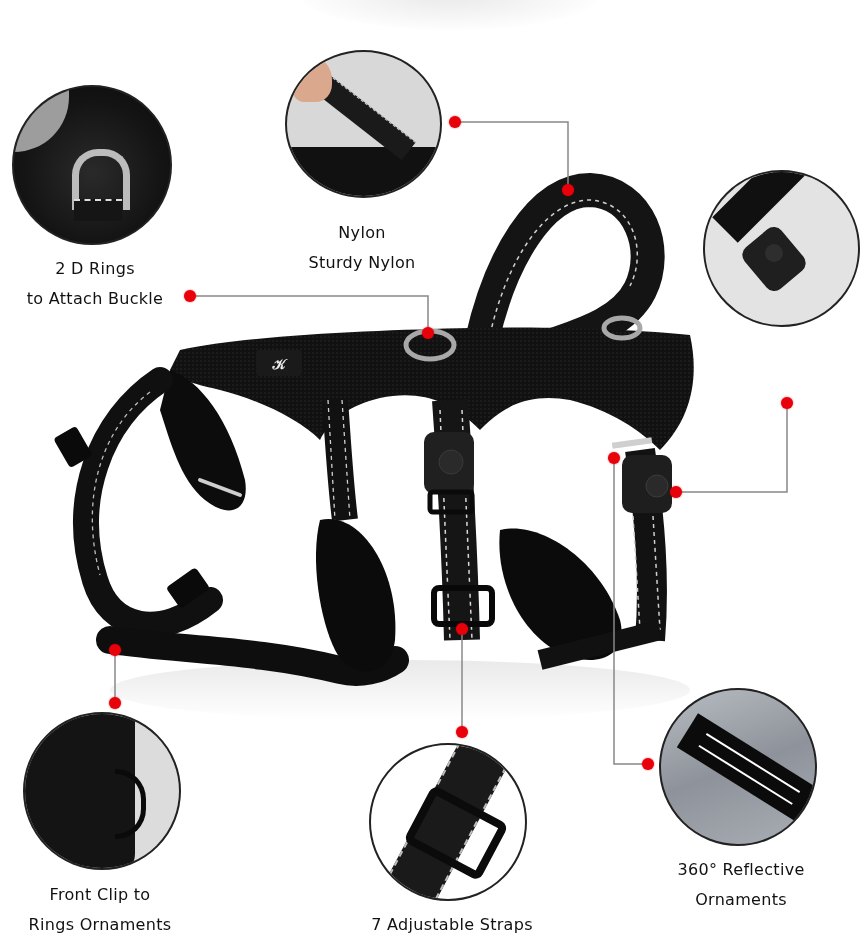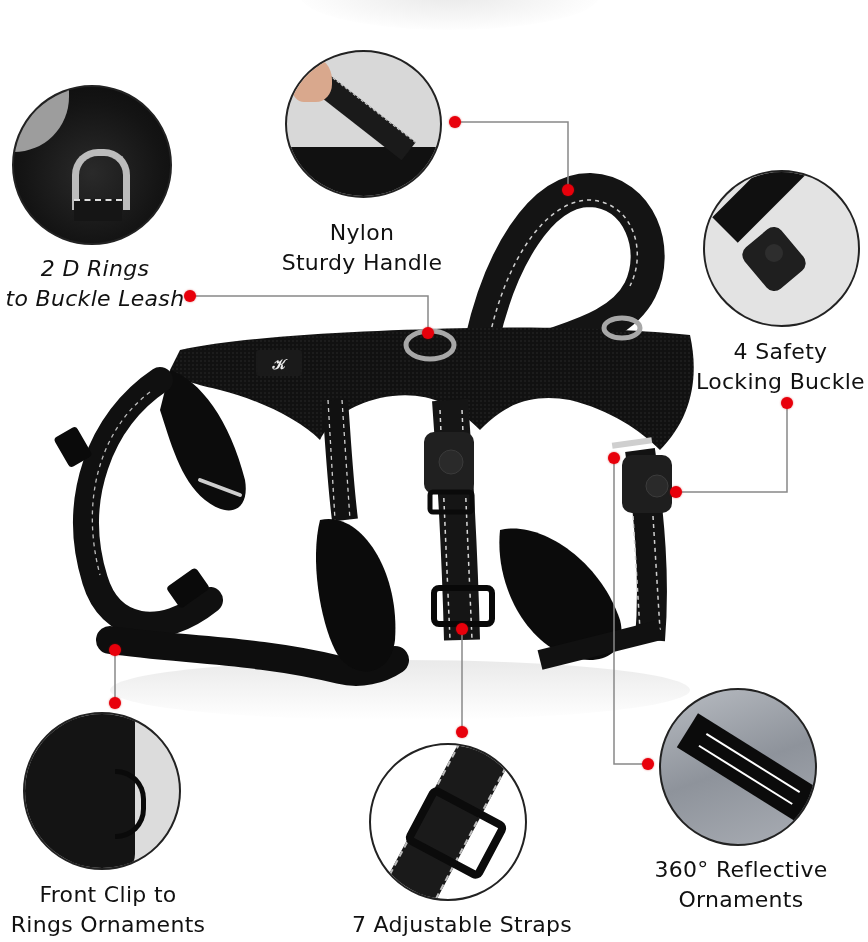--- a/index.html
+++ b/index.html
@@ -1,20 +1,20 @@
 <!DOCTYPE html>
 <html><head>
 <meta charset="utf-8">
 <style>
   html, body { margin: 0; padding: 0; background: #ffffff; }
   body { width: 868px; height: 942px; position: relative; overflow: hidden; font-family: "DejaVu Sans", "Liberation Sans", sans-serif; color: #111; }
   .stage { position: absolute; left: 0; top: 0; width: 868px; height: 942px; }
   .top-haze { position: absolute; left: 300px; top: -40px; width: 300px; height: 70px; border-radius: 50%; background: radial-gradient(ellipse at center, #e9e9e9 0%, #f6f6f6 45%, rgba(255,255,255,0) 75%); }
   .bubble { position: absolute; border-radius: 50%; border: 2px solid #222; overflow: hidden; box-sizing: border-box; }
-  .label { position: absolute; text-align: center; font-size: 22px; line-height: 30px; letter-spacing: 0.3px; white-space: nowrap; }
+  .label { position: absolute; text-align: center; font-size: 16px; line-height: 30px; letter-spacing: 0.3px; white-space: nowrap; }
   .label span { display: block; }
   svg.overlay { position: absolute; left: 0; top: 0; }
   .dot { position: absolute; width: 12px; height: 12px; border-radius: 50%; margin-left: -6px; margin-top: -6px; box-shadow: 0 0 2px rgba(200,0,0,0.6); }
 </style>
 </head>
 <body>
 
 <div class="stage">
 
   <div class="top-haze"></div>
@@ -128,37 +128,33 @@
   <div class="dot" style="left:568px; top:190px; background:#e8000b;"></div>
   <div class="dot" style="left:787px; top:403px; background:#e8000b;"></div>
   <div class="dot" style="left:676px; top:492px; background:#e8000b;"></div>
   <div class="dot" style="left:115px; top:650px; background:#e8000b;"></div>
   <div class="dot" style="left:115px; top:703px; background:#e8000b;"></div>
   <div class="dot" style="left:462px; top:629px; background:#e8000b;"></div>
   <div class="dot" style="left:462px; top:732px; background:#e8000b;"></div>
   <div class="dot" style="left:614px; top:458px; background:#e8000b;"></div>
   <div class="dot" style="left:648px; top:764px; background:#e8000b;"></div>
 
-  <div class="label" style="left:0px; top:254px; width:190px;font-style:italic;">
+  <div class="label" style="left:0px; top:254px; width:190px;">
     <span>2 D Rings</span>
-    <span>to Buckle Leash</span>
+    <span>to Attach Buckle</span>
   </div>
   <div class="label" style="left:272px; top:218px; width:180px;">
     <span>Nylon</span>
-    <span>Sturdy Handle</span>
+    <span>Sturdy Nylon</span>
   </div>
-  <div class="label" style="left:693px; top:337px; width:175px;">
-    <span>4 Safety</span>
-    <span>Locking Buckle</span>
-  </div>
-  <div class="label" style="left:8px; top:880px; width:200px;">
+  <div class="label" style="left:0px; top:880px; width:200px;">
     <span>Front Clip to</span>
     <span>Rings Ornaments</span>
   </div>
-  <div class="label" style="left:345px; top:910px; width:234px;">
+  <div class="label" style="left:335px; top:910px; width:234px;">
     <span>7 Adjustable Straps</span>
   </div>
   <div class="label" style="left:650px; top:855px; width:182px;">
     <span>360° Reflective</span>
     <span>Ornaments</span>
   </div>
 
 </div>
 
 </body></html>

